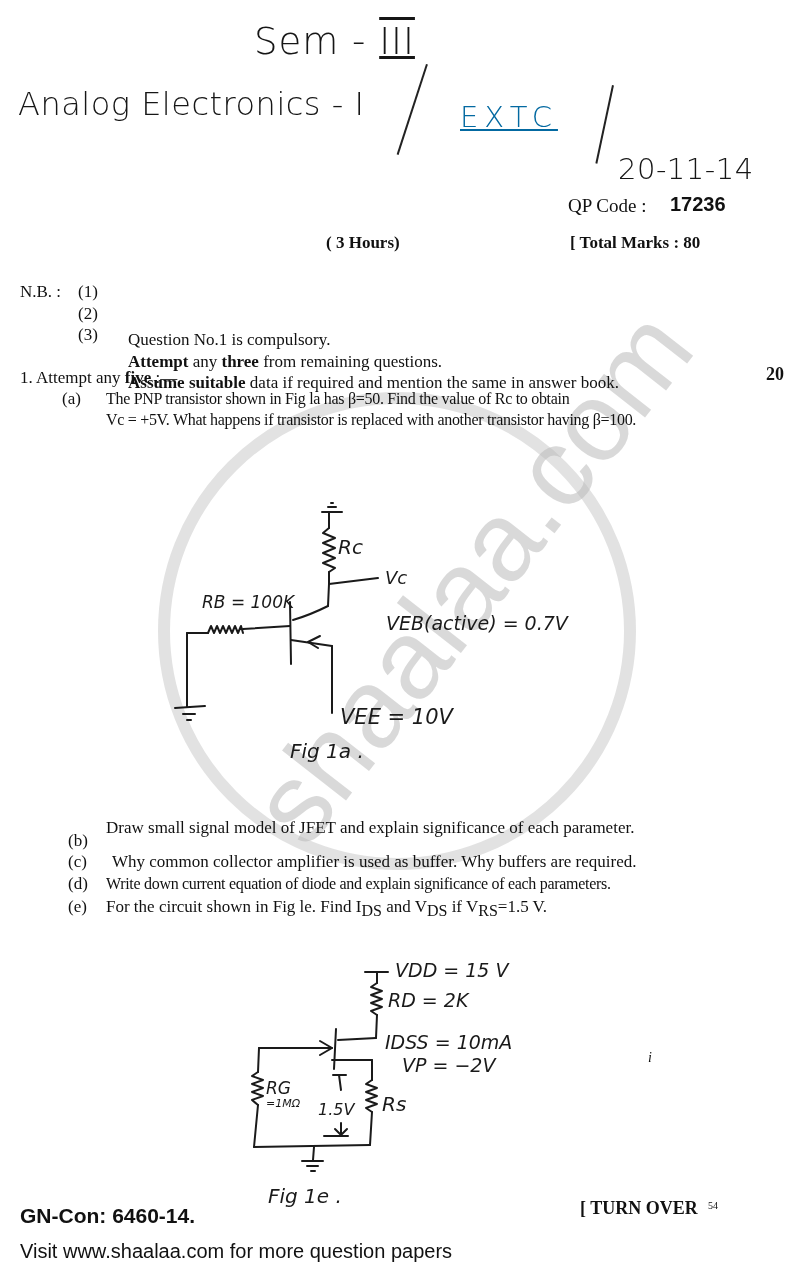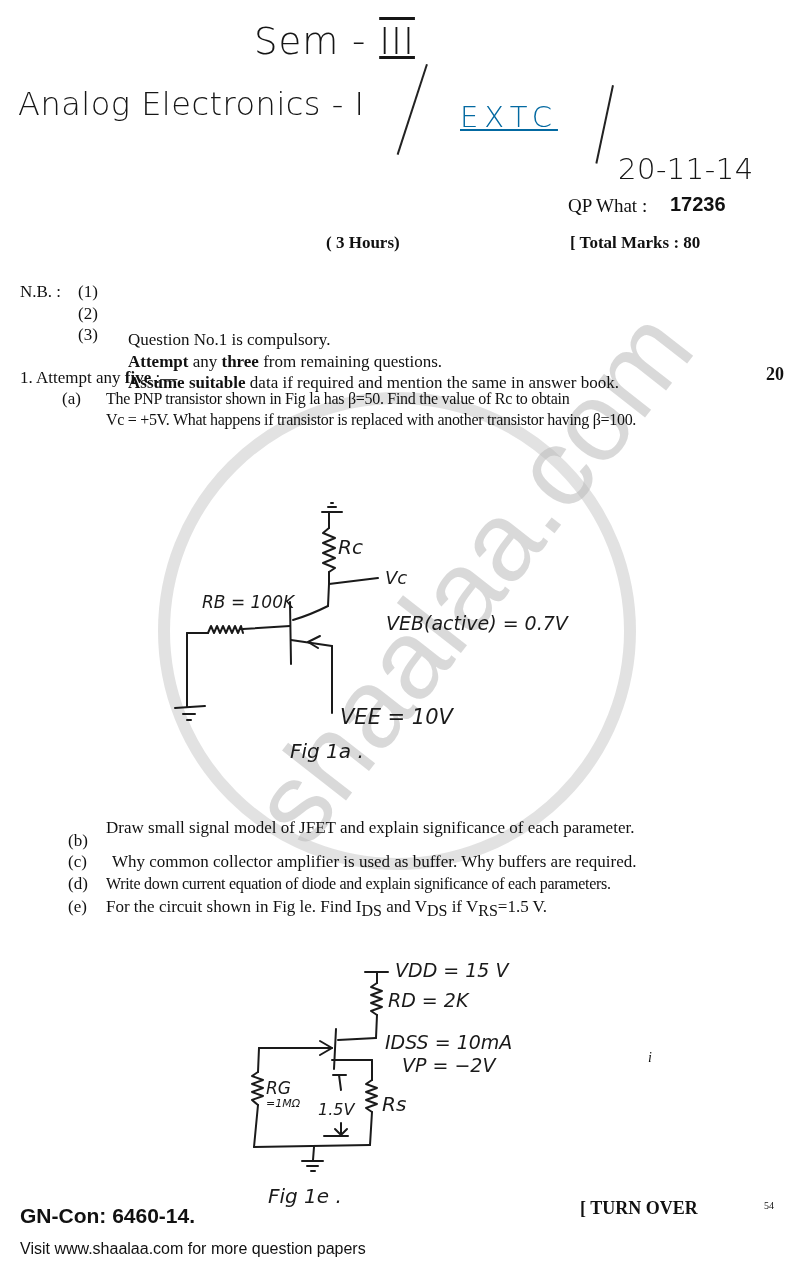--- a/index.html
+++ b/index.html
@@ -46,40 +46,40 @@
       transform: rotate(-52deg); transform-origin: center;
       font-family: "Liberation Sans", sans-serif; white-space: nowrap;
       width: 450px; text-align: center;
     }
 
     svg .wire { stroke: #1a1a1a; stroke-width: 2; fill: none; stroke-linecap: round; stroke-linejoin: round; }
     .circ-label { font-family: "DejaVu Sans", sans-serif; font-style: italic; fill: #1a1a1a; }
 
     #gn-con { left: 20px; top: 1204px; font-size: 21px; font-weight: bold; font-family: "Liberation Sans", sans-serif; }
     #turn-over { left: 580px; top: 1198px; font-size: 18px; font-weight: bold; }
-    #page-num { left: 764px; top: 1200px; font-size: 10px; }
-    #footer { left: 20px; top: 1240px; font-size: 16px; font-family: "Liberation Sans", sans-serif; }
+    #page-num { left: 708px; top: 1200px; font-size: 10px; }
+    #footer { left: 20px; top: 1240px; font-size: 20px; font-family: "Liberation Sans", sans-serif; }
   </style>
 </head>
 <body>
 
 <div class="abs" id="watermark-circle"></div>
 <div class="abs" id="watermark-text">shaalaa.com</div>
 
 <div class="abs hand" id="sem">
   <span>Sem -</span>
   <span class="roman">III</span>
 </div>
 <div class="abs hand" id="subject">Analog Electronics - I</div>
 <div class="abs slash" style="left:426px; top:64px; height:95px; transform: rotate(18deg);"></div>
 <div class="abs hand" id="branch">EXTC</div>
 <div class="abs slash" style="left:612px; top:85px; height:80px; transform: rotate(12deg);"></div>
 <div class="abs hand" id="date">20-11-14</div>
 
-<div class="abs serif" id="qp-label">QP What :</div>
+<div class="abs serif" id="qp-label">QP Code :</div>
 <div class="abs" id="qp-code">17236</div>
 <div class="abs serif" id="hours">( 3 Hours)</div>
 <div class="abs serif" id="marks">[ Total Marks : 80</div>
 
 <div class="abs serif" id="nb-label">N.B. :</div>
 <div>
   <div class="abs serif nb-num" style="left:78px; top:282px;">(1)</div>
   <div class="abs serif nb-row" style="left:128px; top:282px;">Question No.1 is compulsory.</div>
 
   <div class="abs serif nb-num" style="left:78px; top:304px;">(2)</div>

